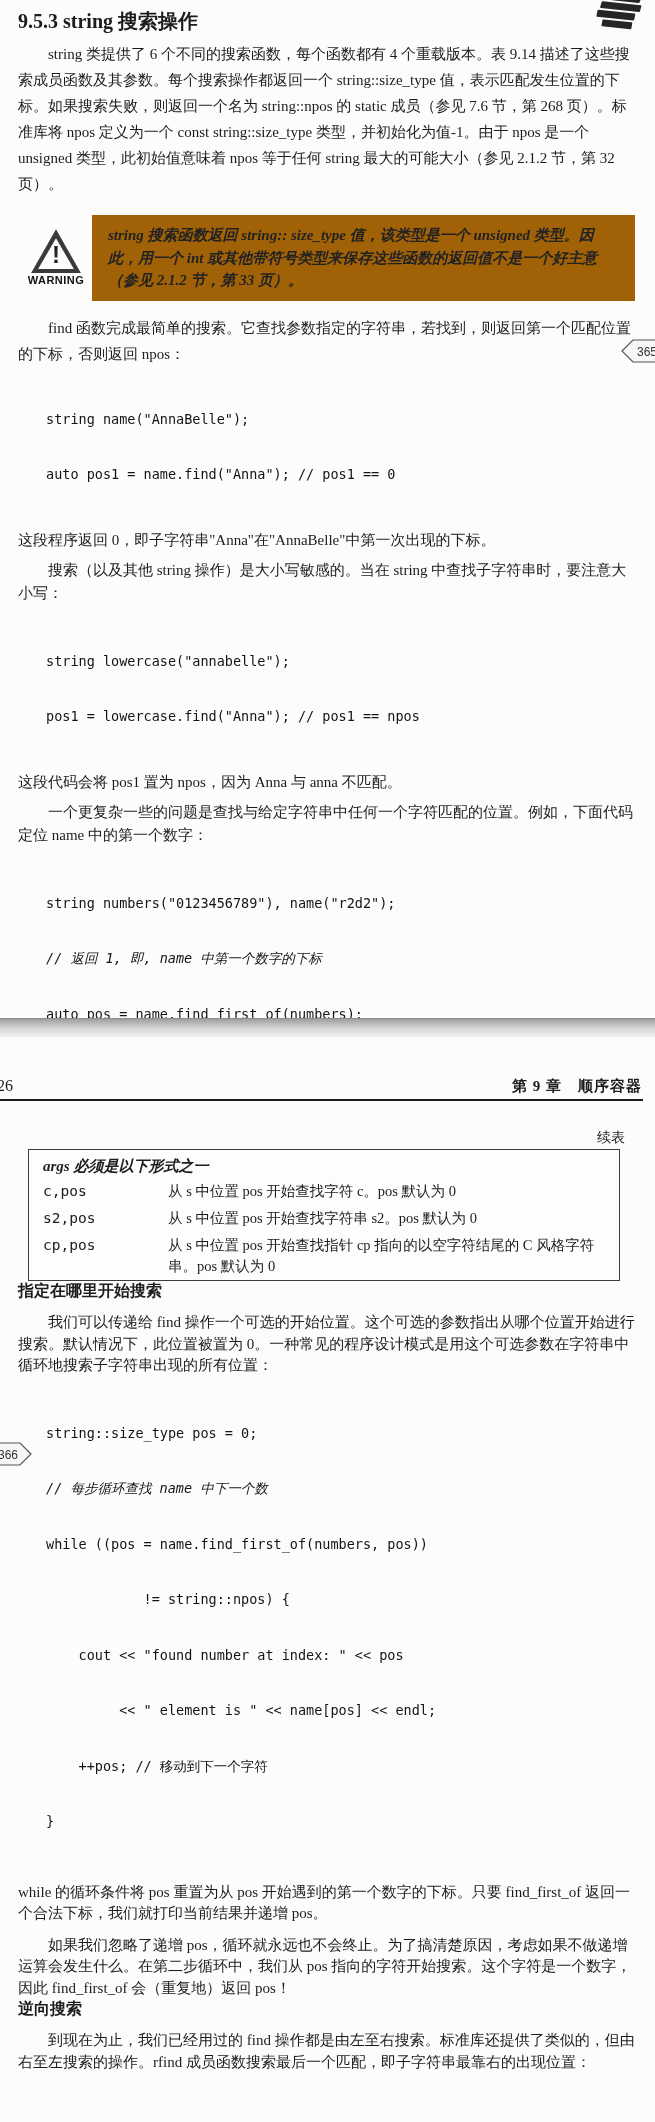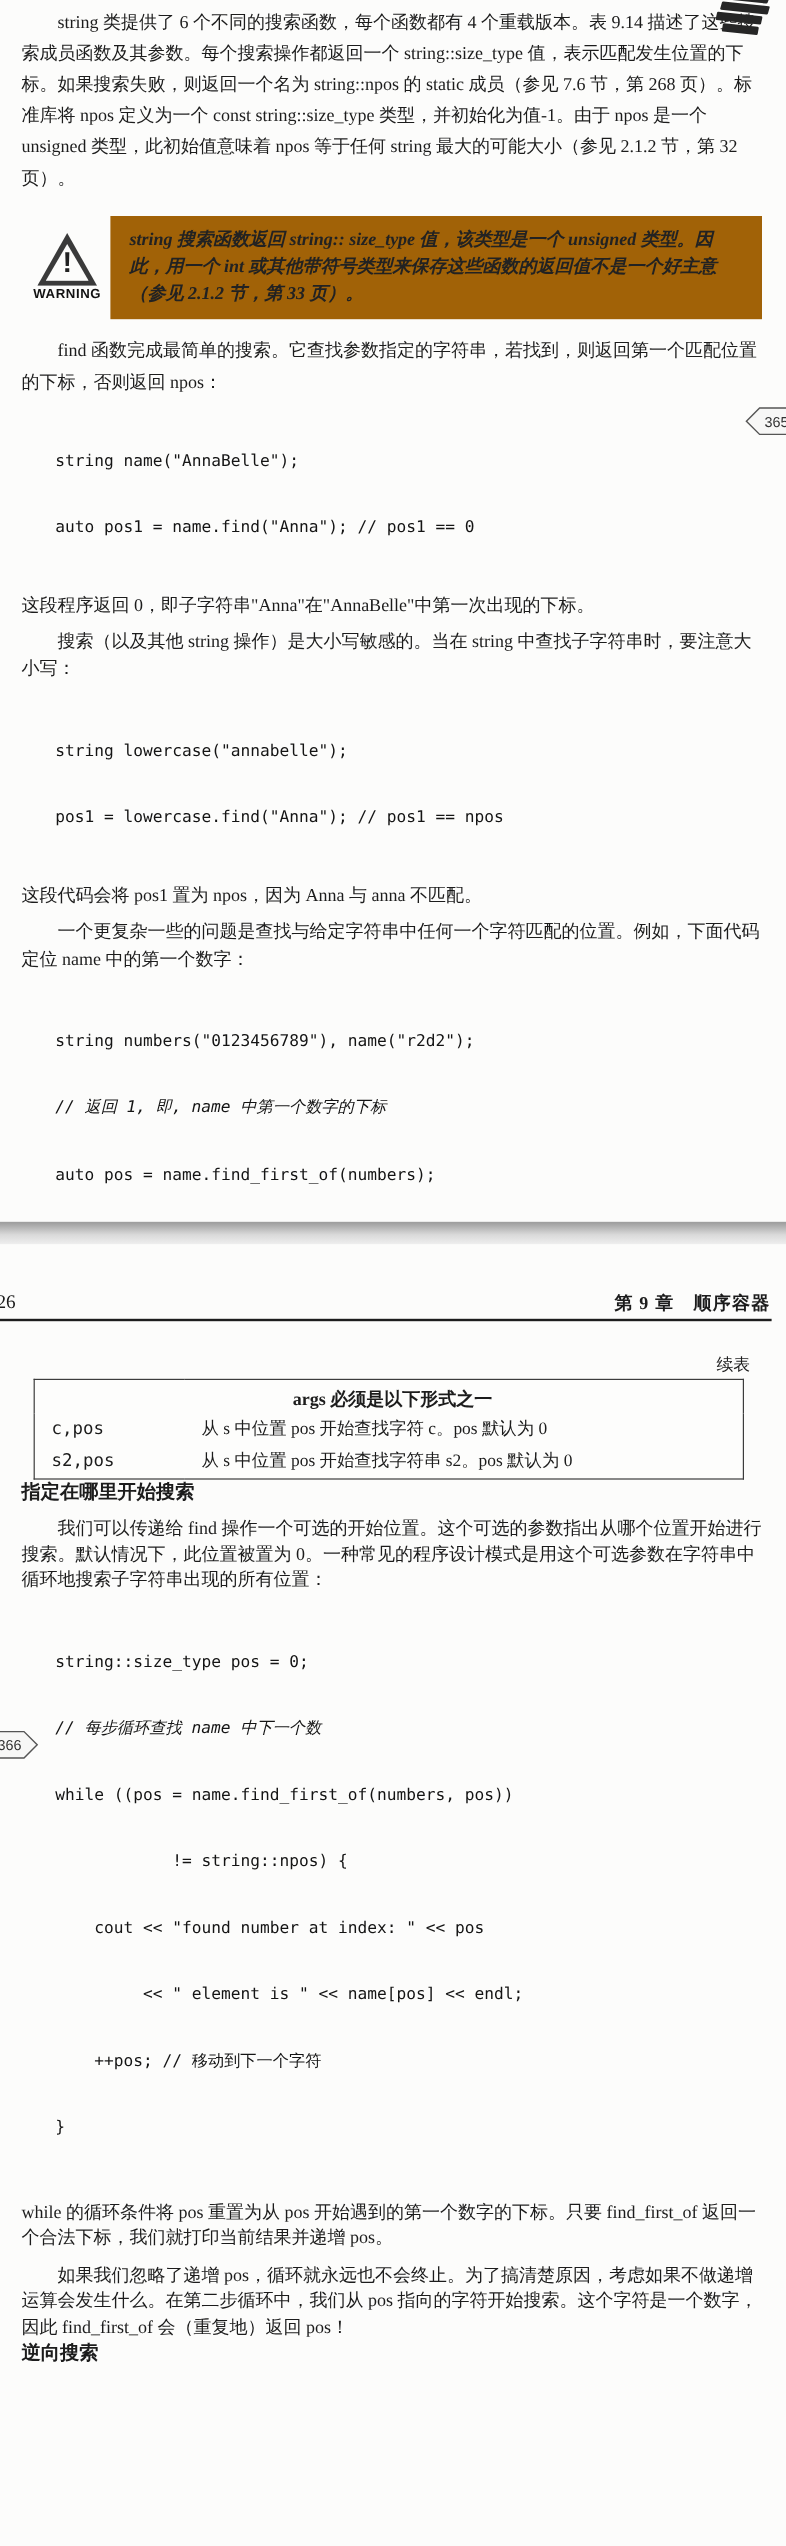--- a/index.html
+++ b/index.html
@@ -34,21 +34,21 @@
   .warn-tri .bang{position:absolute;left:0;right:0;top:12px;text-align:center;
                   font-family:"Liberation Sans",sans-serif;font-weight:bold;font-size:24px;color:#222;}
   .warnlabel{font-family:"Liberation Sans",sans-serif;font-weight:bold;font-size:11px;
              letter-spacing:.5px;color:#111;margin-top:1px;}
   .warnbox{flex:1;background:#a16207;padding:9px 14px 9px 16px;
            font-size:15px;line-height:22.5px;font-style:italic;font-weight:bold;color:#222;}
 
   
   table{border-collapse:collapse;}
   .tblcont{margin:2px 0 0 28px;width:592px;border:1.5px solid #3c3c3c;background:#fdfdfc;}
-  .tblcont .hd td{font-weight:bold;font-size:15px;padding:7px 8px 2px 14px;text-align:center;}
+  .tblcont .hd td{font-weight:bold;font-style:italic;font-size:15px;padding:7px 8px 2px 14px;}
   .tblcont .r td{font-size:14.5px;padding:3px 6px 3px 14px;vertical-align:top;line-height:21px;}
   .tblcont .c1{font-family:"DejaVu Sans Mono",monospace;font-size:13.5px;font-style:normal;width:105px;}
 
   
   .hdr{display:flex;justify-content:space-between;align-items:flex-start;
        margin:0 13px 0 0;padding-top:40px;}
   .hdr .pn{font-size:16px;margin-left:-3px;}
   .hdr .ch{font-size:15px;font-weight:bold;letter-spacing:1px;}
   .hdrule{height:2px;background:#1d1d1d;margin:3px 12px 0 0;}
   .contlabel{text-align:right;font-size:14px;margin:28px 30px 0 0;}
@@ -75,20 +75,21 @@
 
   <div class="page p1">
 
     <div class="books">
       <i class="b1"></i>
         <i class="b2"></i>
         <i class="b3"></i>
         <i class="b4"></i>
     </div>
 
+    <h2 class="sec">9.5.3  string 搜索操作</h2>
 
     <p class="bt indent mt6">string 类提供了 6 个不同的搜索函数，每个函数都有 4 个重载版本。表 9.14 描述了这些搜索成员函数及其参数。每个搜索操作都返回一个 string::size_type 值，表示匹配发生位置的下标。如果搜索失败，则返回一个名为 string::npos 的 static 成员（参见 7.6 节，第 268 页）。标准库将 npos 定义为一个 const string::size_type 类型，并初始化为值-1。由于 npos 是一个 unsigned 类型，此初始值意味着 npos 等于任何 string 最大的可能大小（参见 2.1.2 节，第 32 页）。</p>
 
     <div class="warnrow">
       <div class="warnicon">
         <div class="warn-tri">
           <div class="outer"></div>
             <div class="inner"></div>
             <div class="bang">!</div>
         </div>
@@ -148,20 +149,24 @@
             <td colspan="2">args 必须是以下形式之一</td>
           </tr>
       <tr class="r">
         <td class="c1">c,pos</td>
         <td>从 s 中位置 pos 开始查找字符 c。pos 默认为 0</td>
           </tr>
       <tr class="r">
         <td class="c1">s2,pos</td>
         <td>从 s 中位置 pos 开始查找字符串 s2。pos 默认为 0</td>
           </tr>
+      <tr class="r">
+        <td class="c1">cp,pos</td>
+        <td>从 s 中位置 pos 开始查找指针 cp 指向的以空字符结尾的 C 风格字符串。pos 默认为 0</td>
+          </tr>
     </tbody>
       </table>
 
     <h3 class="sub mt22">指定在哪里开始搜索</h3>
 
     <p class="bt2 indent mt10">我们可以传递给 find 操作一个可选的开始位置。这个可选的参数指出从哪个位置开始进行搜索。默认情况下，此位置被置为 0。一种常见的程序设计模式是用这个可选参数在字符串中循环地搜索子字符串出现的所有位置：</p>
 
     <svg class="pmark" style="left:-9px;top:404px;" width="42" height="26">
       <polygon points="40,13 29,2 1,2 1,24 29,24"></polygon>
       <text x="7" y="17.5">366</text>
@@ -177,15 +182,16 @@
       <div class="cl">    ++pos; // 移动到下一个字符</div>
       <div class="cl">}</div>
     </div>
 
     <p class="bt2 mt14">while 的循环条件将 pos 重置为从 pos 开始遇到的第一个数字的下标。只要 find_first_of 返回一个合法下标，我们就打印当前结果并递增 pos。</p>
 
     <p class="bt2 indent mt10">如果我们忽略了递增 pos，循环就永远也不会终止。为了搞清楚原因，考虑如果不做递增运算会发生什么。在第二步循环中，我们从 pos 指向的字符开始搜索。这个字符是一个数字，因此 find_first_of 会（重复地）返回 pos！</p>
 
     <h3 class="sub mt18">逆向搜索</h3>
 
+    <p class="bt2 indent mt10">到现在为止，我们已经用过的 find 操作都是由左至右搜索。标准库还提供了类似的，但由右至左搜索的操作。rfind 成员函数搜索最后一个匹配，即子字符串最靠右的出现位置：</p>
 
   </div>
 </div>
 
 </body></html>

